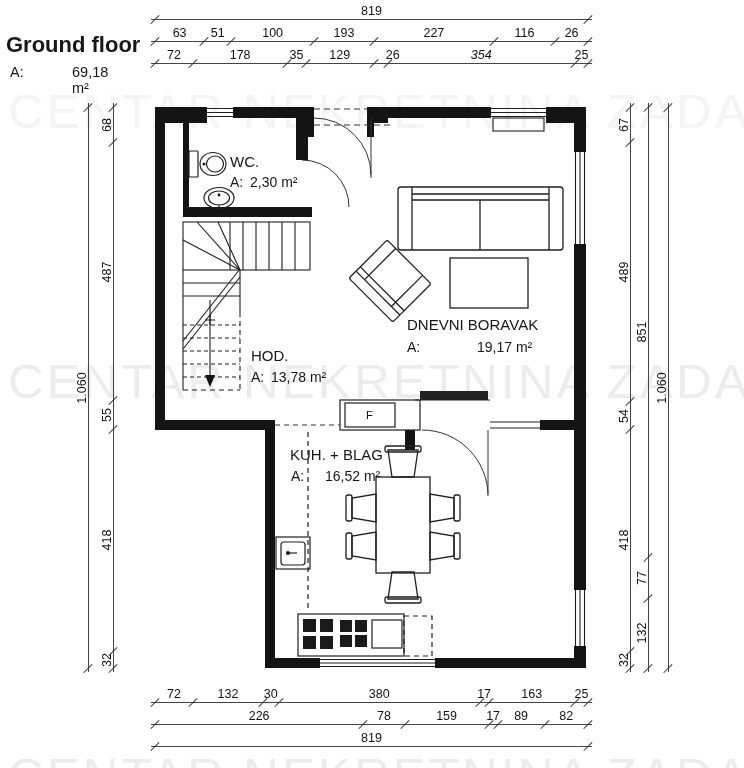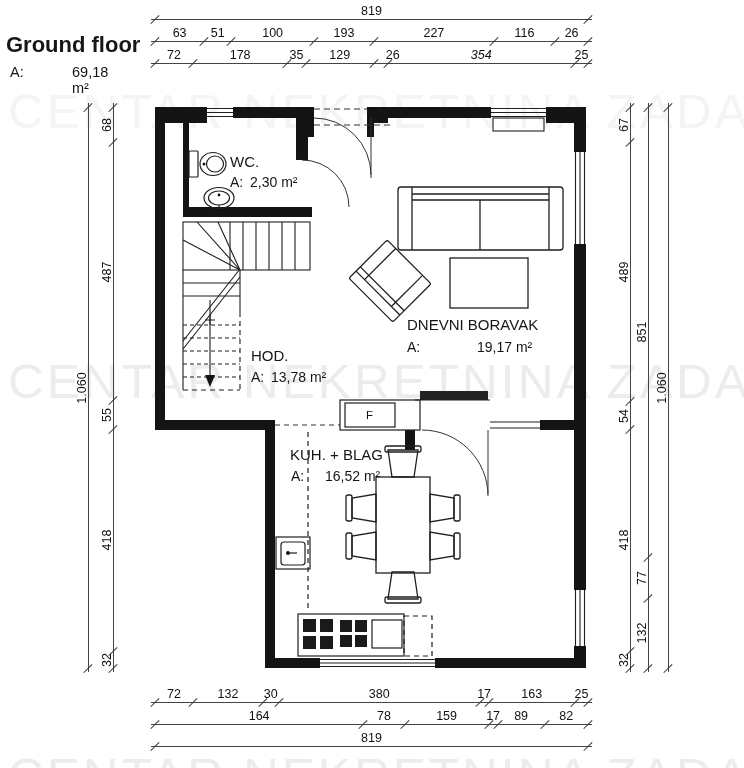--- a/index.html
+++ b/index.html
@@ -255,21 +255,21 @@
     <span class="dimlab" style="left: 329.112px; top: 7px;">17</span>
     <i class="tick" style="left: 327.606px; top: 15px;"></i>
     <span class="dimlab" style="left: 376.694px; top: 7px;">163</span>
     <i class="tick" style="left: 413.783px; top: 15px;"></i>
     <span class="dimlab" style="left: 426.391px; top: 7px;">25</span>
     <i class="tick" style="left: 427px; top: 15px;"></i>
   </div>
 <div class="dimchain h" style="left:155px;top:709px;width:433px;height:18px">
     <div class="dimline"></div>
     <i class="tick" style="left: -6px; top: 15px;"></i>
-    <span class="dimlab" style="left: 104.153px; top: 7px;">164</span>
+    <span class="dimlab" style="left: 104.153px; top: 7px;">226</span>
     <i class="tick" style="left: 202.305px; top: 15px;"></i>
     <span class="dimlab" style="left: 228.924px; top: 7px;">78</span>
     <i class="tick" style="left: 243.543px; top: 15px;"></i>
     <span class="dimlab" style="left: 291.574px; top: 7px;">159</span>
     <i class="tick" style="left: 327.606px; top: 15px;"></i>
     <span class="dimlab" style="left: 338.1px; top: 7px;">17</span>
     <i class="tick" style="left: 336.593px; top: 15px;"></i>
     <span class="dimlab" style="left: 366.12px; top: 7px;">89</span>
     <i class="tick" style="left: 383.647px; top: 15px;"></i>
     <span class="dimlab" style="left: 411.324px; top: 7px;">82</span>

